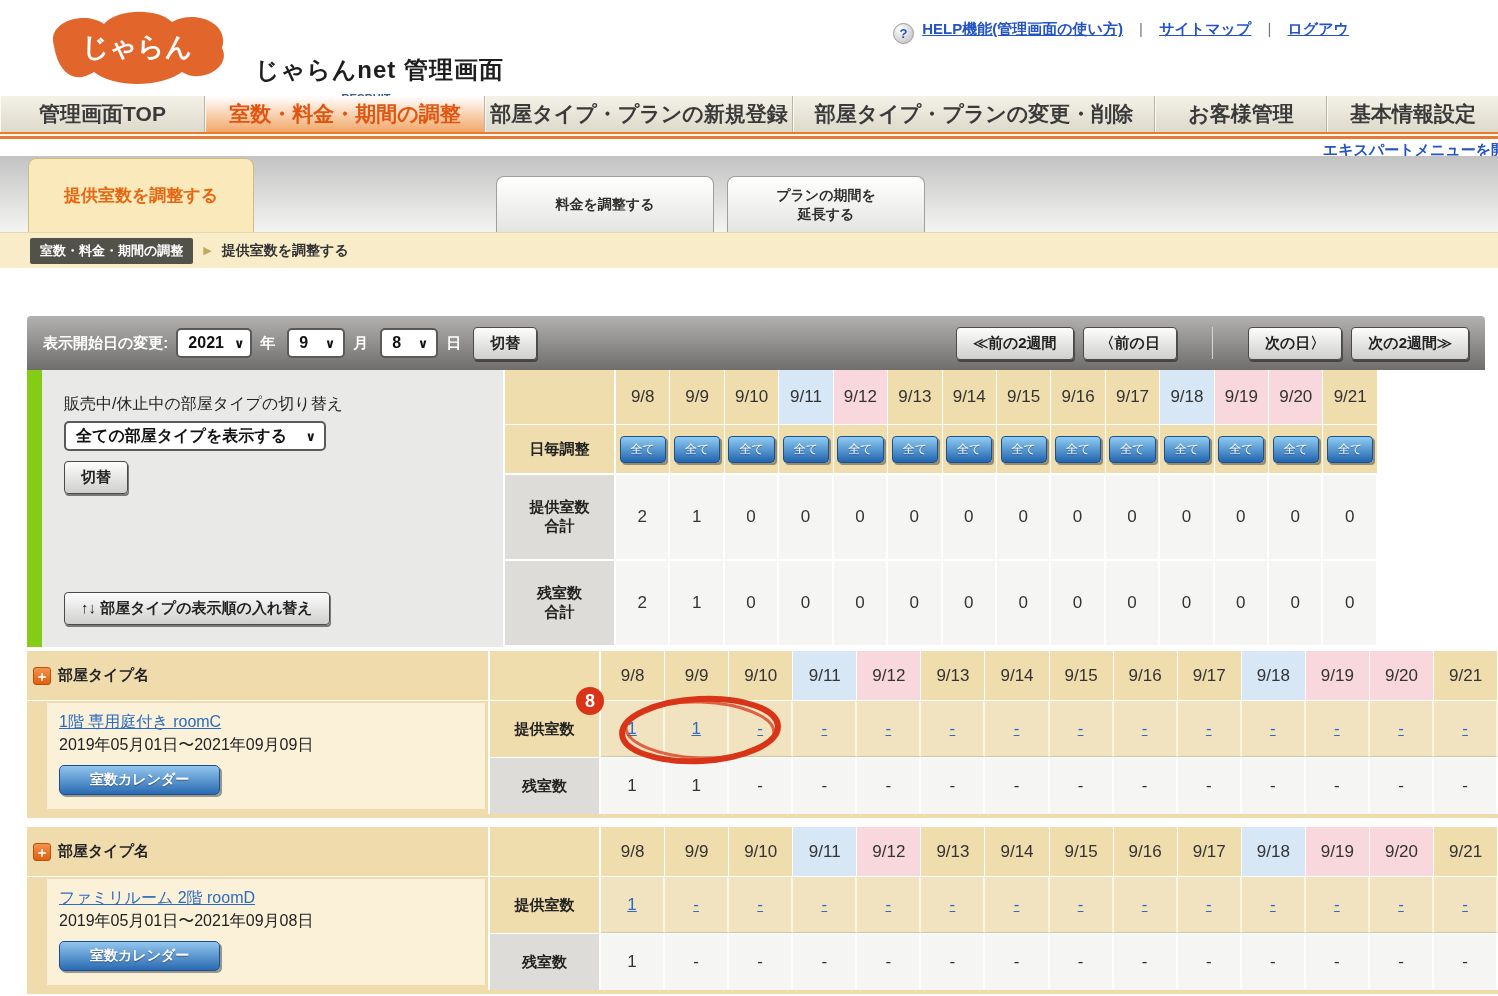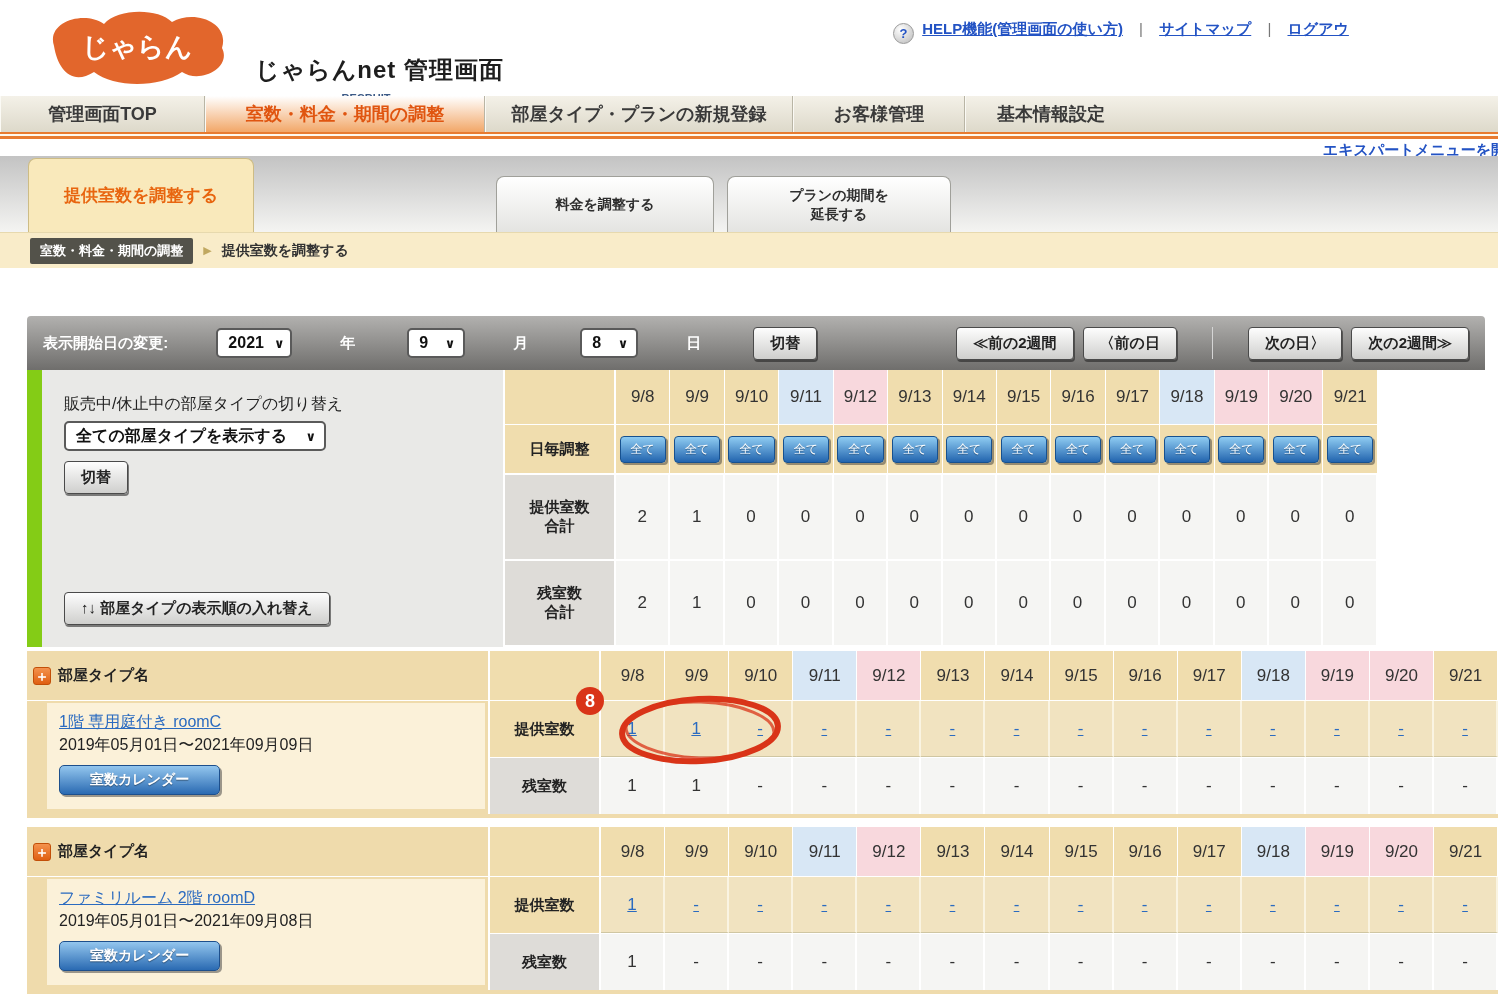--- a/index.html
+++ b/index.html
@@ -15,53 +15,53 @@
   .top-links { position:absolute; left:893px; top:20px; width:612px; white-space:nowrap; overflow:hidden; font-size:15px; font-weight:bold; }
   .top-links a { color:#2353c4; text-decoration:underline; cursor:pointer; }
   .top-links .sep { color:#777; margin:0 12px; font-weight:normal; }
   .help-badge { display:inline-block; width:21px; height:21px; border-radius:50%;
     background:radial-gradient(circle at 35% 30%, #ffffff, #b9b9b9); border:1px solid #999;
     color:#2353c4; font-size:13px; font-weight:bold; text-align:center; line-height:20px; vertical-align:-4px; margin-right:4px;}
 
   
   .main-nav { position:absolute; left:0; top:96px; width:1498px; height:36px; display:flex;
     background:linear-gradient(#f4f1e8,#ddd9ca); }
-  .nav-item { display:flex; align-items:center; justify-content:center; font-size:18px; font-weight:bold;
+  .nav-item { display:flex; align-items:center; justify-content:center; font-size:21px; font-weight:bold;
     color:#3a3a3a; border-right:1px solid #b9b5a5; border-left:1px solid #fbfaf5; cursor:pointer; }
   .nav-item.active { background:linear-gradient(#ffffff,#f2a768); color:#e05510; }
   .nav-rule { position:absolute; left:0; top:132px; width:1498px; height:7px;
     background:linear-gradient(#e87b30 0 2px, #fdf8ee 2px 4px, #e87b30 4px 7px); }
 
   .expert-link { position:absolute; top:141px; right:-8px; font-size:15px; font-weight:bold; color:#2353c4;
     text-decoration:underline; cursor:pointer; }
 
   
   .subtab-strip { position:absolute; left:0; top:156px; width:1498px; height:76px;
     background:linear-gradient(#c3c3c3,#f4f4f2); }
   .subtab { position:absolute; border-radius:8px 8px 0 0; display:flex; align-items:center; justify-content:center;
     text-align:center; font-weight:bold; white-space:pre-line; cursor:pointer; }
   .subtab.active { left:28px; top:2px; width:226px; height:74px; background:#f9e9bb;
     border:1px solid #cdbc85; border-bottom:none; color:#e8650f; font-size:17px; }
   .subtab.idle { top:20px; height:56px; background:linear-gradient(#ffffff,#e4e4e1);
     border:1px solid #a0a09a; border-bottom:none; color:#2e2e2e; font-size:14px; line-height:1.35; }
-  .st2 { left:258px; width:229px; } .st3 { left:496px; width:218px; } .st4 { left:727px; width:224px; }
+  .st2 { left:258px; width:229px; } .st3 { left:496px; width:218px; } .st4 { left:727px; width:198px; }
 
   
   .crumb-bar { position:absolute; left:0; top:232px; width:1498px; height:36px; background:#f9ecc9;
     display:flex; align-items:center; padding-left:30px; border-top:1px solid #e7d9ae; }
   .crumb-badge { background:#53524a; color:#fff; font-size:13px; font-weight:bold; padding:4px 10px; border-radius:2px; }
   .crumb-arrow { color:#c0a860; font-size:11px; margin:0 10px; }
   .crumb-cur { font-size:14px; font-weight:bold; color:#333; }
 
   
   .table-wrap { position:absolute; left:27px; top:316px; width:1471px; }
 
   
   .date-bar { width:1458px; height:54px; border-radius:4px 4px 0 0;
-    background:linear-gradient(#b2b1af,#6f6e6c); display:flex; align-items:center; padding:0 16px;gap:40px; }
+    background:linear-gradient(#b2b1af,#6f6e6c); display:flex; align-items:center; padding:0 16px; }
   .date-bar .lab { color:#fff; font-size:15px; font-weight:bold; margin-right:8px; }
   .sel { background:#fff; border:2px solid #5a5a5a; border-radius:5px; height:30px; padding:0 8px 0 10px;
     display:flex; align-items:center; font-size:16px; font-weight:bold; color:#111; cursor:pointer;justify-content:space-between; }
   .sel .chev { margin-left:10px; font-size:13px; font-weight:bold; }
   .unit { color:#fff; font-size:15px; font-weight:bold; margin:0 12px 0 8px; }
   .gbtn { background:linear-gradient(#fdfdfd,#cfcfcd); border:1px solid #4a4a4a; border-radius:4px;
     font-size:15px; font-weight:bold; color:#222; padding:6px 16px; cursor:pointer;
     box-shadow:1px 2px 0 rgba(30,30,30,.55); white-space:nowrap; }
   .date-nav { margin-left:auto; display:flex; align-items:center; gap:9px; }
   .vdiv { width:1px; height:32px; background:#d5d5d5; margin:0 26px; }
@@ -144,20 +144,21 @@
     <span class="sep">|</span>
     <a>サイトマップ</a>
     <span class="sep">|</span>
     <a>ログアウ</a>
   </div>
 
   <div class="main-nav">
     <div class="nav-item" style="width:205px">管理画面TOP</div>
     <div class="nav-item active" style="width:280px">室数・料金・期間の調整</div>
     <div class="nav-item" style="width:308px">部屋タイプ・プランの新規登録</div>
+    <div class="nav-item" style="width:362px">部屋タイプ・プランの変更・削除</div>
     <div class="nav-item" style="width:172px">お客様管理</div>
     <div class="nav-item" style="width:171px; border-right:none">基本情報設定</div>
   </div>
   <div class="nav-rule"></div>
 
   <a class="expert-link">エキスパートメニューを開</a>
 
   <div class="subtab-strip">
     <div class="subtab active">提供室数を調整する</div>
     <div class="subtab idle st3">料金を調整する</div>

